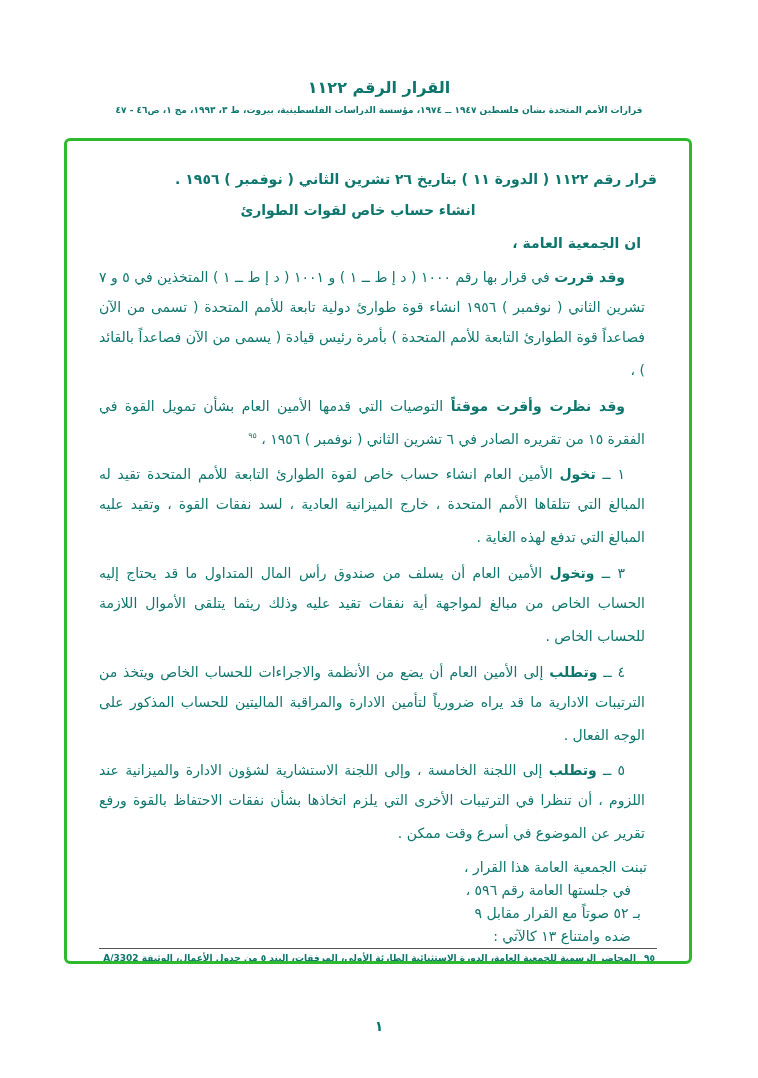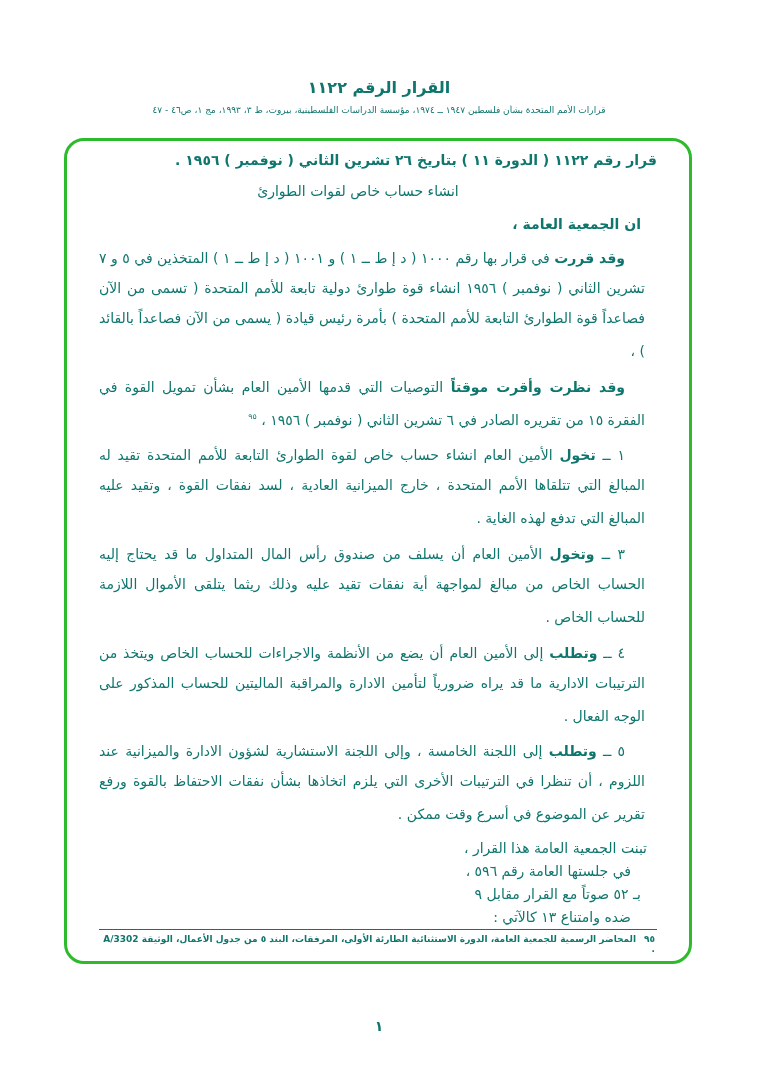--- a/index.html
+++ b/index.html
@@ -19,46 +19,46 @@
     text-align: center;
     direction: rtl;
     font-weight: 700;
     font-size: 16px;
   }
   .citation {
     position: absolute;
     top: 105px; left: 30px; right: 30px;
     text-align: center;
     direction: rtl;
-    font-weight: 400;
+    font-weight: 700;
     font-size: 9px;
     white-space: nowrap;
     overflow: hidden;
   }
   .green-box {
     position: absolute;
     left: 64px; top: 138px;
     width: 628px; height: 826px;
     border: 3px solid #2dbb2d;
-    border-radius: 20px;
-    padding: 8px 32px 8px 32px;
+    border-radius: 6px;
+    padding: 27px 32px 8px 32px;
     direction: rtl;
     display: flex;
     flex-direction: column;
     overflow: hidden;
   }
   .res-heading {
     font-weight: 700;
     font-size: 14px;
     line-height: 22px;
     text-align: justify;
     margin: 0 0 8px 0;
   }
   .res-subtitle {
-    font-weight: 400;
+    font-weight: 700;
     font-size: 14px;
     text-align: center;
     margin: 4px 40px 12px 0;
   }
   .opening {
     font-weight: 700;
     font-size: 14px;
     line-height: 22px;
     margin: 2px 0 8px 0;
     text-indent: 16px;

